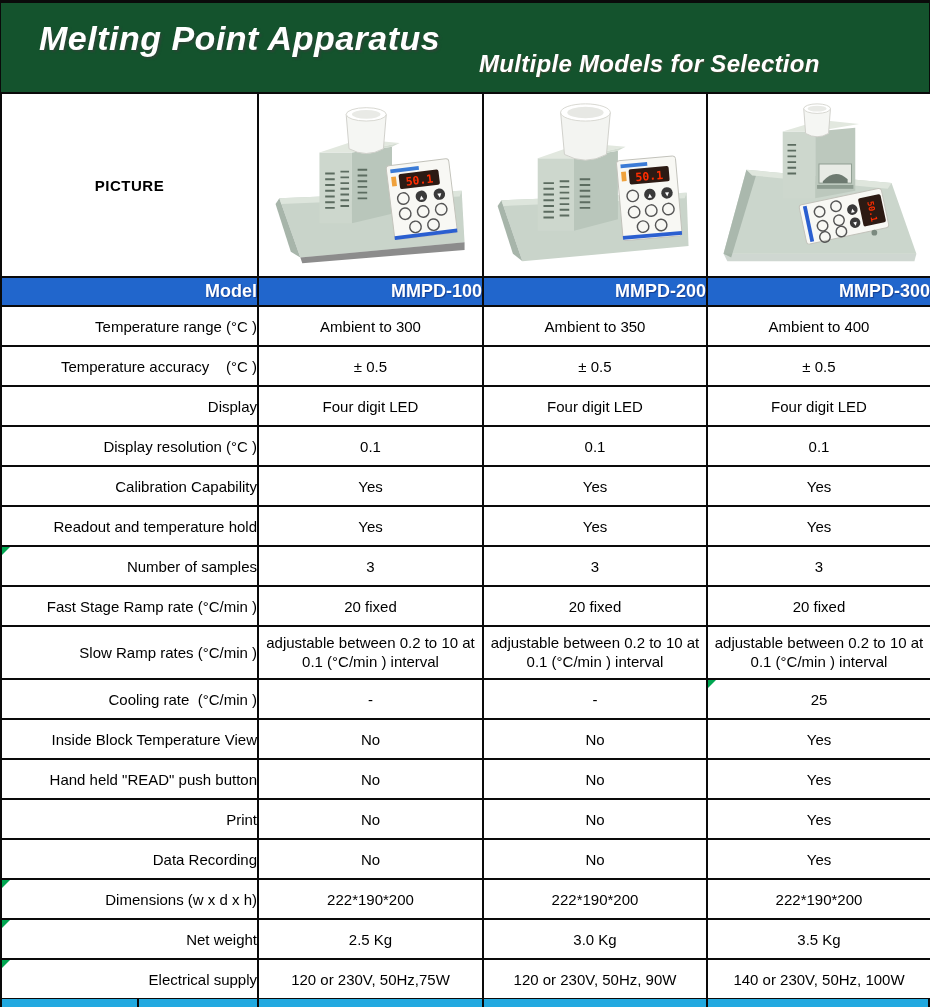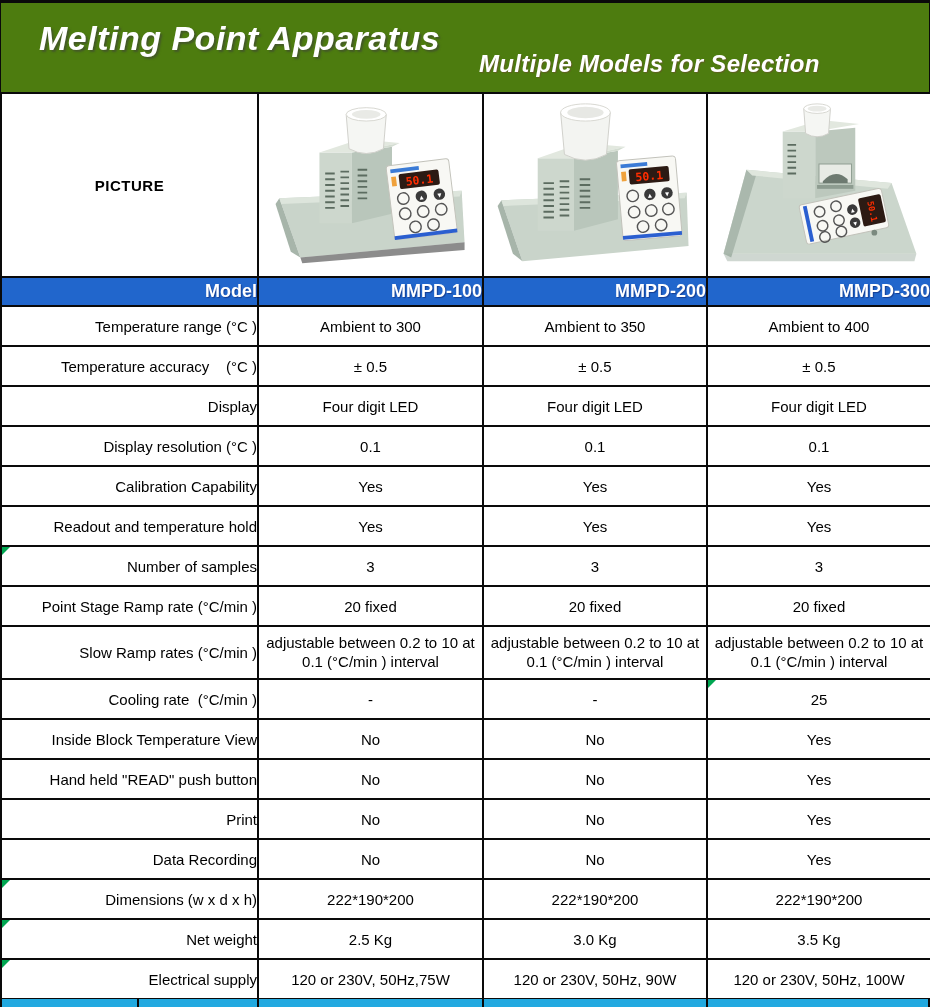--- a/index.html
+++ b/index.html
@@ -3,21 +3,21 @@
 <meta charset="utf-8">
 <style>
   html,body{margin:0;padding:0;background:#ffffff;}
   .page{
     width:930px;height:1007px;position:relative;background:#fff;
     font-family:"Liberation Sans", sans-serif;color:#000;overflow:hidden;
   }
   
   .banner{
     position:absolute;left:0;top:0;width:928px;height:89px;
-    background:#4d7c0f;border-top:3px solid #0a0a0a;
+    background:#14532d;border-top:3px solid #0a0a0a;
     border-left:1px solid #0a0a0a;border-right:1px solid #0a0a0a;
   }
   .banner .title{
     position:absolute;left:38px;top:16px;
     font-size:34px;font-weight:bold;font-style:italic;color:#ffffff;
     text-shadow:2px 2px 2px rgba(60,60,60,.55);letter-spacing:.5px;
   }
   .banner .subtitle{
     position:absolute;left:478px;top:47px;
     font-size:24px;font-weight:bold;font-style:italic;color:#ffffff;
@@ -270,21 +270,21 @@
       <td class="val">Yes</td>
       <td class="val">Yes</td>
     </tr>
     <tr class="specrow">
       <td class="lab"><span class="gc"></span><span>Number of samples</span></td>
       <td class="val">3</td>
       <td class="val">3</td>
       <td class="val">3</td>
     </tr>
     <tr class="specrow">
-      <td class="lab">Point Stage Ramp rate (°C/min )</td>
+      <td class="lab">Fast Stage Ramp rate (°C/min )</td>
       <td class="val">20 fixed</td>
       <td class="val">20 fixed</td>
       <td class="val">20 fixed</td>
     </tr>
     <tr class="tall">
       <td class="lab">Slow Ramp rates (°C/min )</td>
       <td class="val wrapcell">adjustable between 0.2 to 10 at 0.1 (°C/min ) interval</td>
       <td class="val wrapcell">adjustable between 0.2 to 10 at 0.1 (°C/min ) interval</td>
       <td class="val wrapcell">adjustable between 0.2 to 10 at 0.1 (°C/min ) interval</td>
     </tr>
@@ -327,21 +327,21 @@
     <tr class="specrow">
       <td class="lab"><span class="gc"></span><span>Net weight</span></td>
       <td class="val">2.5 Kg</td>
       <td class="val">3.0 Kg</td>
       <td class="val">3.5 Kg</td>
     </tr>
     <tr class="specrow">
       <td class="lab"><span class="gc"></span><span>Electrical supply</span></td>
       <td class="val">120 or 230V, 50Hz,75W</td>
       <td class="val">120 or 230V, 50Hz, 90W</td>
-      <td class="val">120 or 230V, 50Hz, 100W</td>
+      <td class="val">140 or 230V, 50Hz, 100W</td>
     </tr>
   </tbody>
     </table>
 
   <div class="bottomstrip">
     <div class="seg s0"></div>
     <div class="seg s1"></div>
     <div class="seg s2"></div>
     <div class="seg s3"></div>
     <div class="seg s4"></div>

